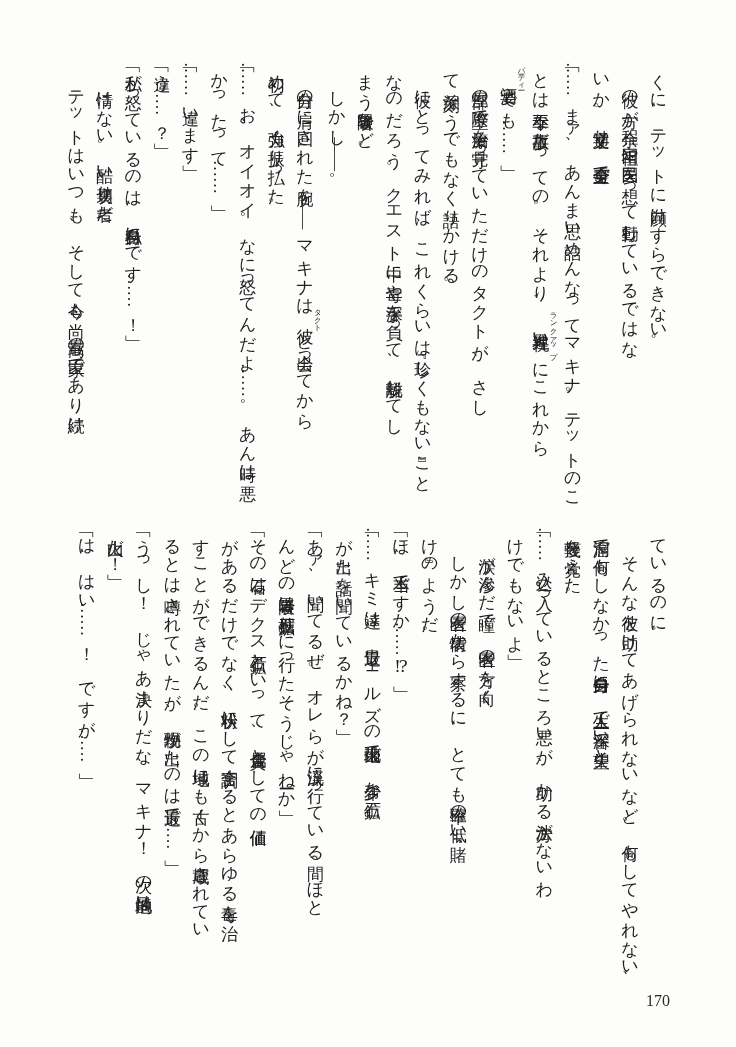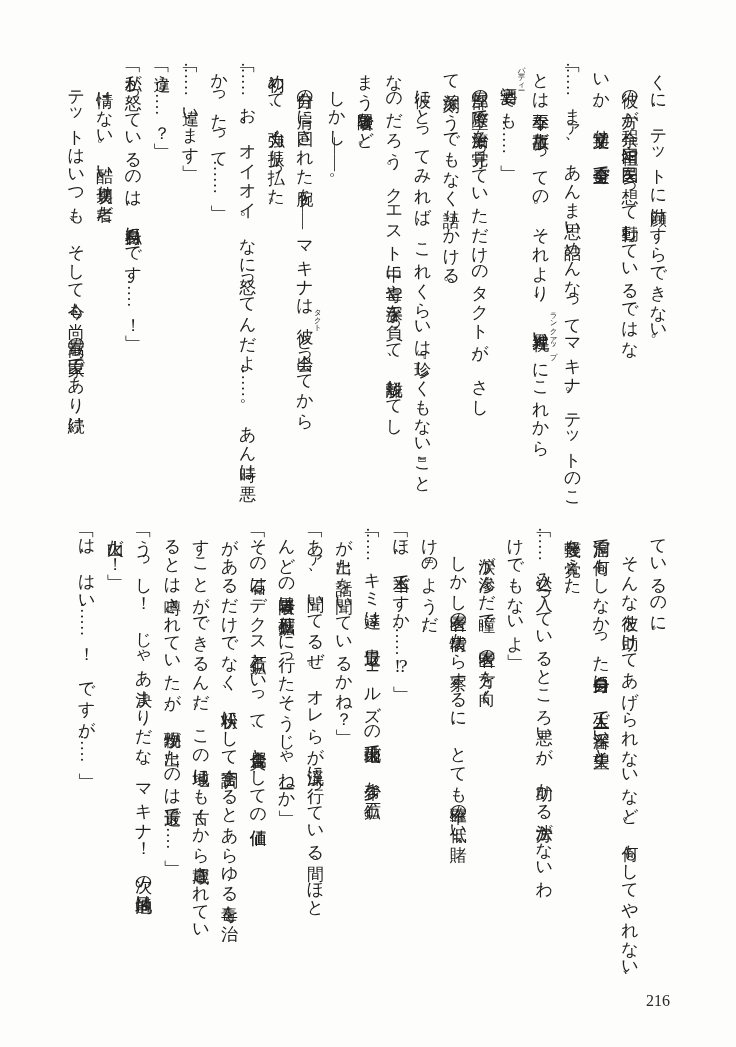--- a/index.html
+++ b/index.html
@@ -93,14 +93,14 @@
       <p class="tcol">「あァ、聞いてるぜ。オレらが渓流に行っている間、ほと</p>
       <p class="tcol">んどの冒険者は鉱石掘りに行ったそうじゃねーか」</p>
       <p class="tcol">「その石は『デクス鉱石』といって、貴金属としての価値</p>
       <p class="tcol">があるだけでなく、粉状にして調合するとあらゆる毒を治</p>
       <p class="tcol">すことができるんだ。この地域にも古くから埋蔵されてい</p>
       <p class="tcol">るとは噂されていたが、現物が出たのは最近で……」</p>
       <p class="tcol">「うっし！　じゃあ決まりだな、マキナ！　次の目的地は</p>
       <p class="tcol">火山だ！」</p>
       <p class="tcol">「は、はい……！　ですが……」</p>
     </div>
-  <div class="page-number">216</div>
+  <div class="page-number">170</div>
 </div>
 
 </body></html>

